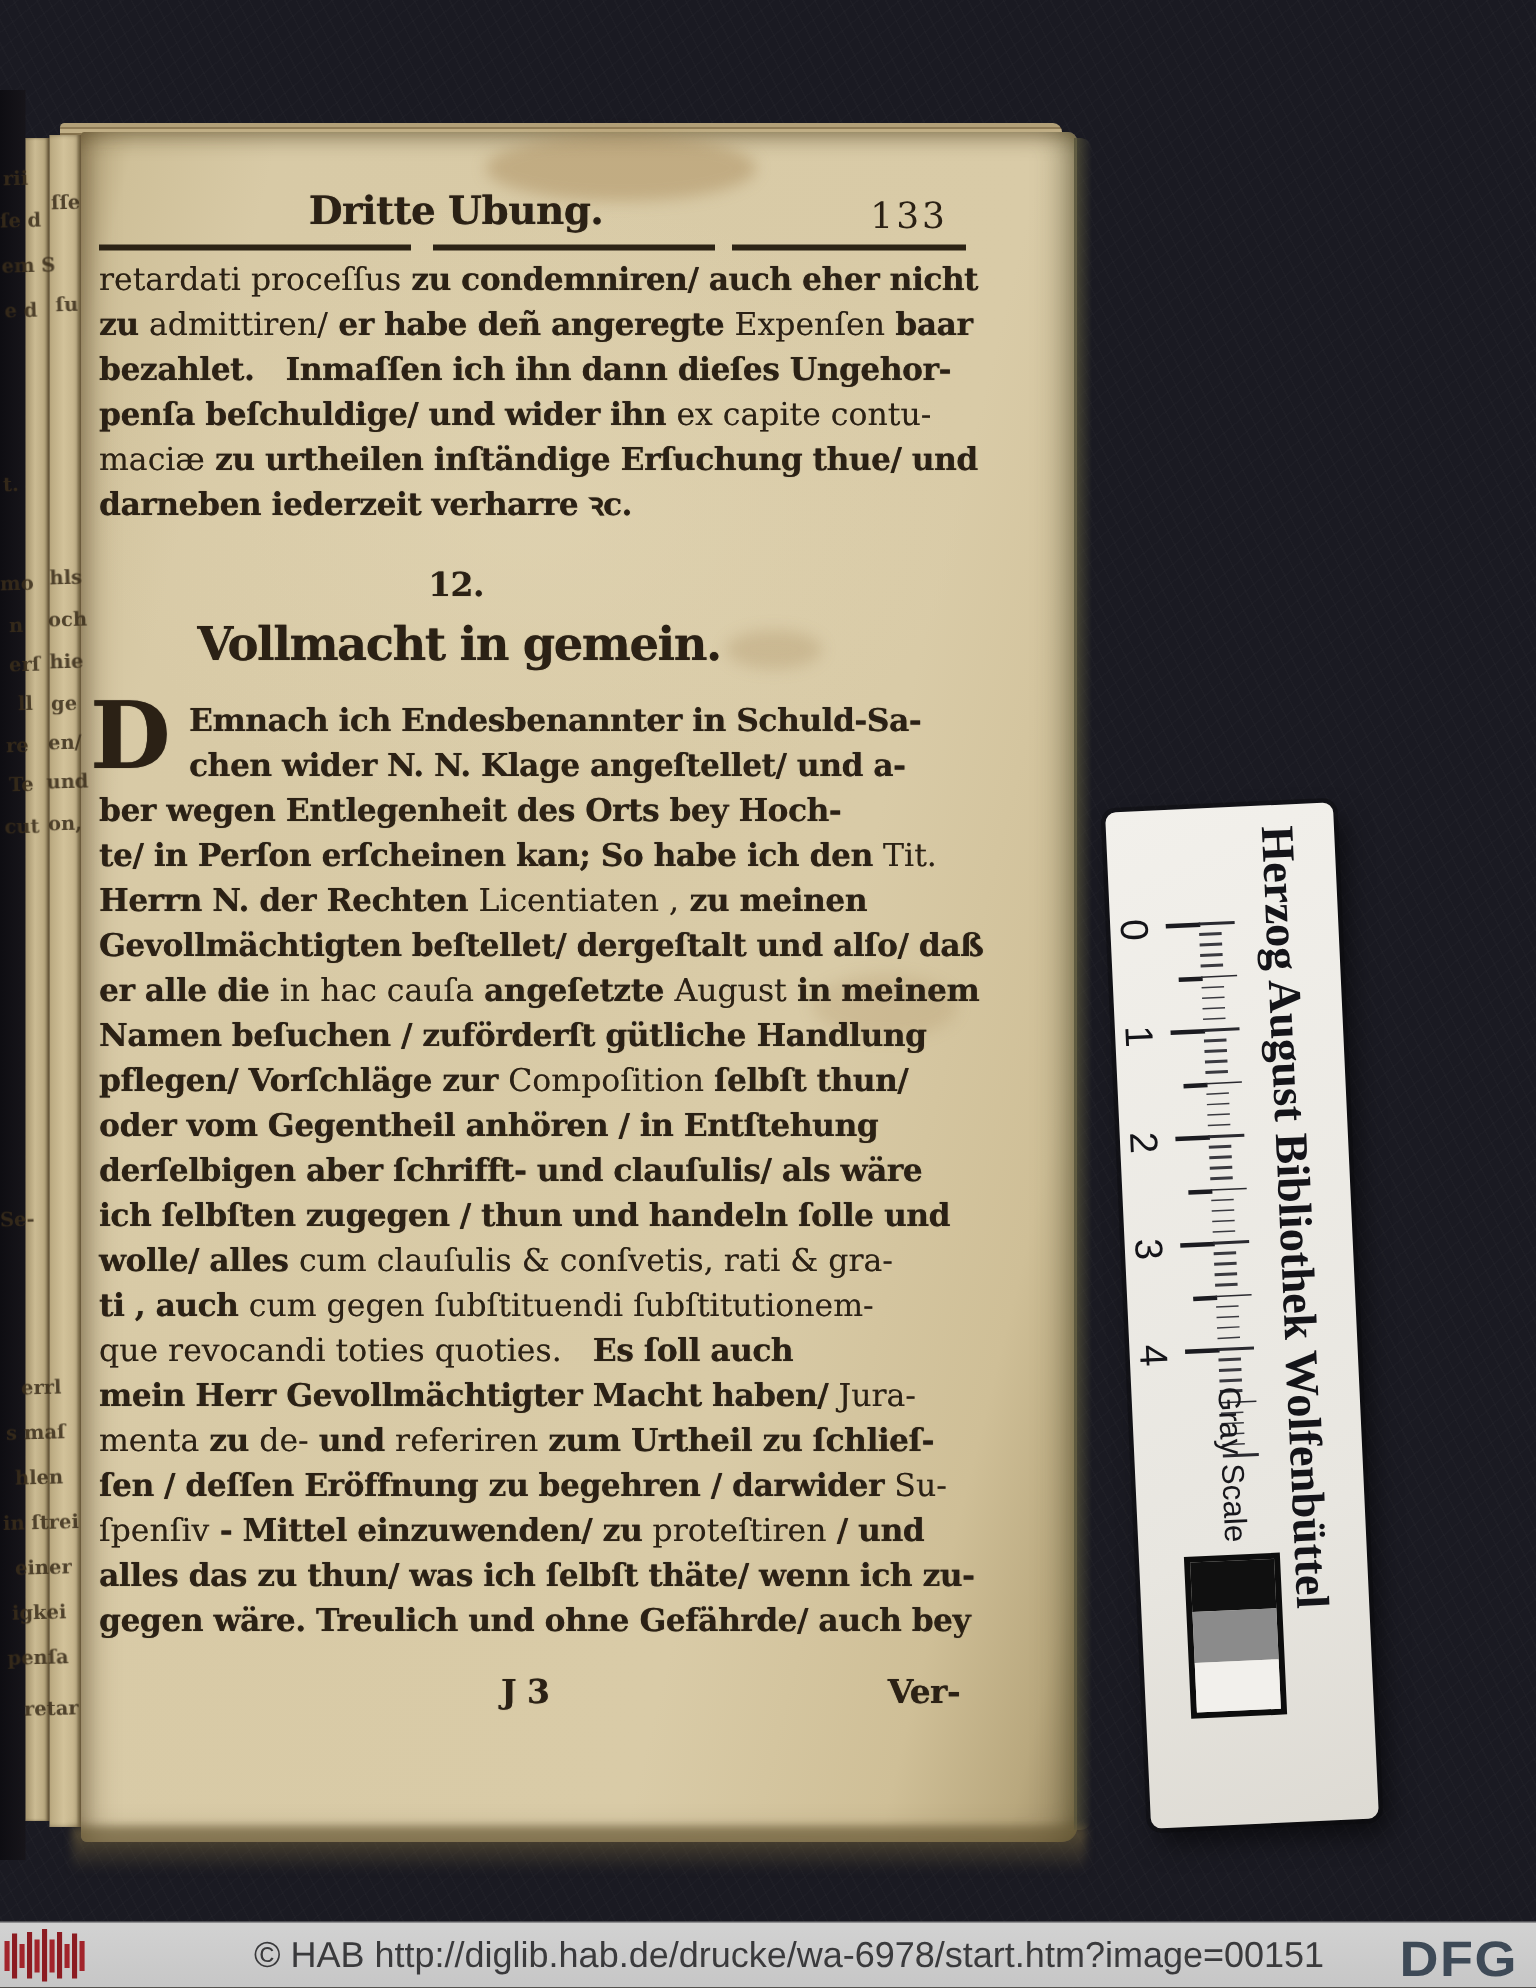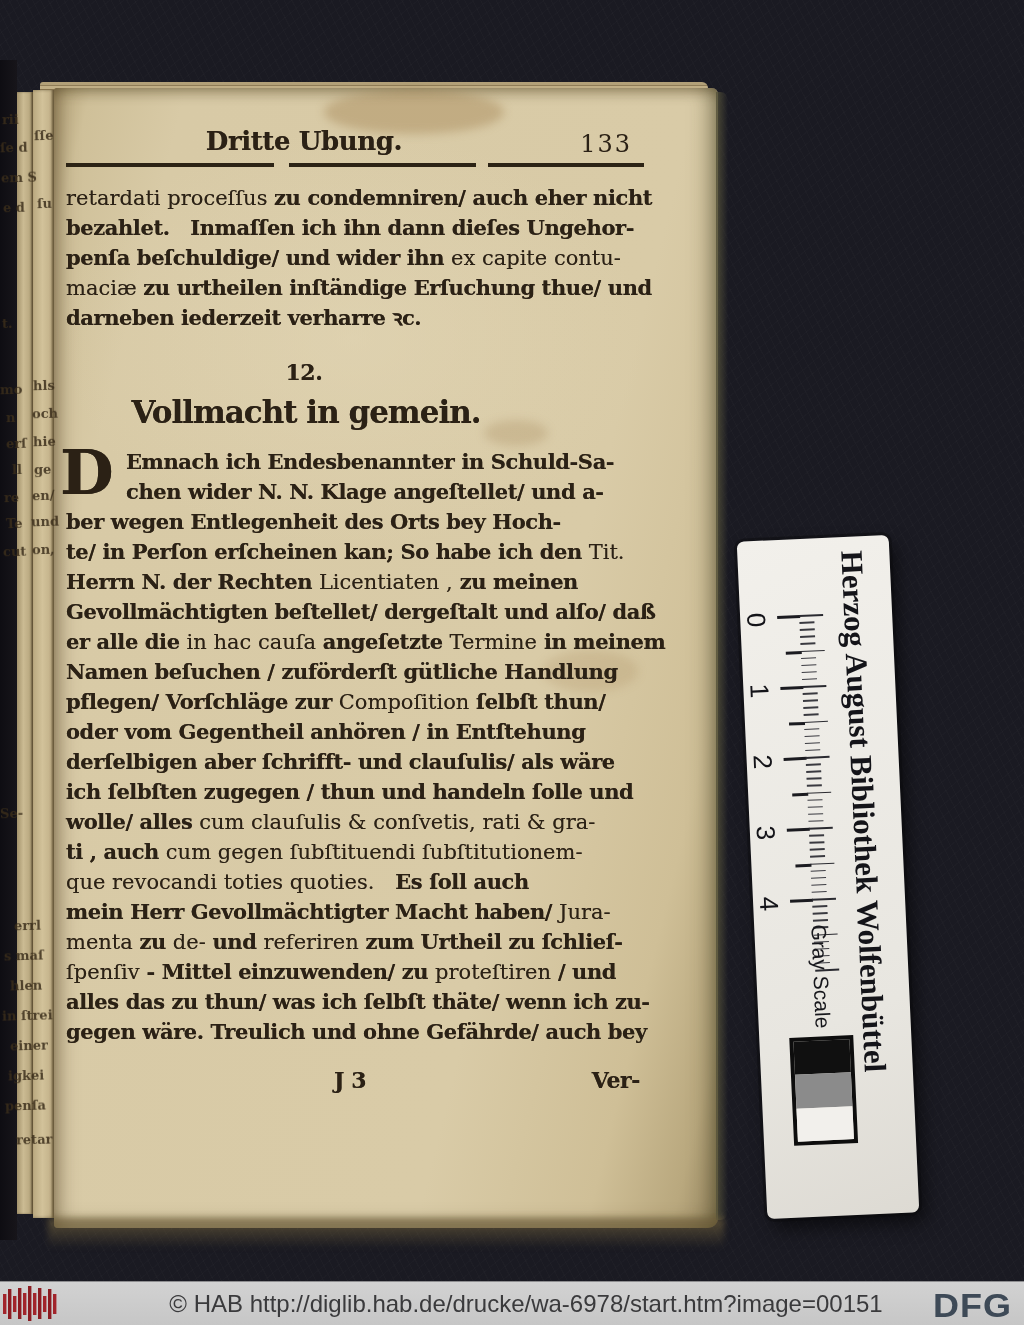--- a/index.html
+++ b/index.html
@@ -54,21 +54,21 @@
           text-shadow:0 0 .5px rgba(43,33,21,.7); }
   .ant  { font-family:"DejaVu Serif",serif; font-weight:400; letter-spacing:0;
           text-shadow:0 0 .3px rgba(43,33,21,.5); }
   .page-header { position:relative; margin-top:22px; height:36px; }
   .header-title { display:block; text-align:center; padding-right:104px; font-size:26px; }
   .header-pagenum { position:absolute; right:14px; top:4px; font-size:24px; font-weight:400;
     font-family:"DejaVu Serif",serif; letter-spacing:2px; }
   .header-rule { margin-top:1px; height:4px; width:578px;
     background:linear-gradient(90deg,#2c2315 0 36%, transparent 36% 38.5%, #2c2315 38.5% 71%, transparent 71% 73%, #2c2315 73% 100%); }
   .para { margin:0; }
-  .para1 { margin-top:16px; }
+  .para1 { margin-top:4px; }
   .tline { height:30px; line-height:30px; font-size:21px; white-space:pre; }
   .sect-num { text-align:center; padding-right:104px; margin-top:24px; font-size:22px; height:30px; line-height:30px; }
   .sect-title { text-align:center; padding-right:100px; margin:4px 0 0 0; font-size:31px;
     height:42px; line-height:42px; letter-spacing:-1px; }
   .para2 { margin-top:14px; position:relative; }
   .drop-cap { position:absolute; left:-6px; top:-4px; font-size:62px; line-height:60px; letter-spacing:0; }
   .indented { padding-left:60px; }
   .sig-row { position:relative; margin-top:20px; height:30px; font-size:22px; }
   .signature { position:absolute; left:268px; }
   .catchword { position:absolute; right:6px; }
@@ -126,48 +126,50 @@
 
     <div class="text-col">
       <div class="page-header">
         <span class="header-title frak">Dritte Ubung.</span>
         <span class="header-pagenum">133</span>
       </div>
       <div class="header-rule"></div>
 
       <div class="para para1" id="para1">
           <div class="tline"><span class="ant">retardati proceſſus </span><span class="frak">zu condemniren/ auch eher nicht</span></div>
+          <div class="tline"><span class="frak">zu </span><span class="ant">admittiren/</span><span class="frak"> er habe deñ angeregte </span><span class="ant">Expenſen</span><span class="frak"> baar</span></div>
           <div class="tline"><span class="frak">bezahlet. &nbsp; Inmaſſen ich ihn dann dieſes Ungehor-</span></div>
           <div class="tline"><span class="frak">penſa beſchuldige/ und wider ihn </span><span class="ant">ex capite contu-</span></div>
           <div class="tline"><span class="ant">maciæ </span><span class="frak">zu urtheilen inſtändige Erſuchung thue/ und</span></div>
           <div class="tline"><span class="frak">darneben iederzeit verharre ꝛc.</span></div>
         </div>
 
       <div class="sect-num frak">12.</div>
       <div class="sect-title frak">Vollmacht in gemein.</div>
 
       <div class="para para2" id="para2">
         <span class="drop-cap frak">D</span>
       <div class="tline indented"><span class="frak">Emnach ich Endesbenannter in Schuld-Sa-</span></div>
           <div class="tline indented"><span class="frak">chen wider N. N. Klage angeſtellet/ und a-</span></div>
           <div class="tline"><span class="frak">ber wegen Entlegenheit des Orts bey Hoch-</span></div>
           <div class="tline"><span class="frak">te/ in Perſon erſcheinen kan; So habe ich den </span><span class="ant">Tit.</span></div>
           <div class="tline"><span class="frak">Herrn N. der Rechten </span><span class="ant">Licentiaten ,</span><span class="frak"> zu meinen</span></div>
           <div class="tline"><span class="frak">Gevollmächtigten beſtellet/ dergeſtalt und alſo/ daß</span></div>
-          <div class="tline"><span class="frak">er alle die </span><span class="ant">in hac cauſa </span><span class="frak">angeſetzte </span><span class="ant">Termine</span><span class="frak"> in meinem</span></div>
+          <div class="tline"><span class="frak">er alle die </span><span class="ant">in hac cauſa </span><span class="frak">angeſetzte </span><span class="ant">August</span><span class="frak"> in meinem</span></div>
           <div class="tline"><span class="frak">Namen beſuchen / zuförderſt gütliche Handlung</span></div>
           <div class="tline"><span class="frak">pflegen/ Vorſchläge zur </span><span class="ant">Compoſition </span><span class="frak">ſelbſt thun/</span></div>
           <div class="tline"><span class="frak">oder vom Gegentheil anhören / in Entſtehung</span></div>
           <div class="tline"><span class="frak">derſelbigen aber ſchrifft- und clauſulis/ als wäre</span></div>
           <div class="tline"><span class="frak">ich ſelbſten zugegen / thun und handeln ſolle und</span></div>
           <div class="tline"><span class="frak">wolle/ alles </span><span class="ant">cum clauſulis &amp; conſvetis, rati &amp; gra-</span></div>
           <div class="tline"><span class="frak">ti , auch </span><span class="ant">cum gegen ſubſtituendi ſubſtitutionem-</span></div>
           <div class="tline"><span class="ant">que revocandi toties quoties.</span><span class="frak"> &nbsp; Es ſoll auch</span></div>
           <div class="tline"><span class="frak">mein Herr Gevollmächtigter Macht haben/ </span><span class="ant">Jura-</span></div>
           <div class="tline"><span class="ant">menta </span><span class="frak">zu </span><span class="ant">de- </span><span class="frak">und </span><span class="ant">referiren </span><span class="frak">zum Urtheil zu ſchlieſ-</span></div>
+          <div class="tline"><span class="frak">ſen / deſſen Eröffnung zu begehren / darwider </span><span class="ant">Su-</span></div>
           <div class="tline"><span class="ant">ſpenſiv</span><span class="frak"> - Mittel einzuwenden/ zu </span><span class="ant">proteſtiren</span><span class="frak"> / und</span></div>
           <div class="tline"><span class="frak">alles das zu thun/ was ich ſelbſt thäte/ wenn ich zu-</span></div>
           <div class="tline"><span class="frak">gegen wäre. Treulich und ohne Gefährde/ auch bey</span></div>
         </div>
 
       <div class="sig-row">
         <span class="signature frak">J 3</span>
         <span class="catchword frak">Ver-</span>
       </div>
     </div>

